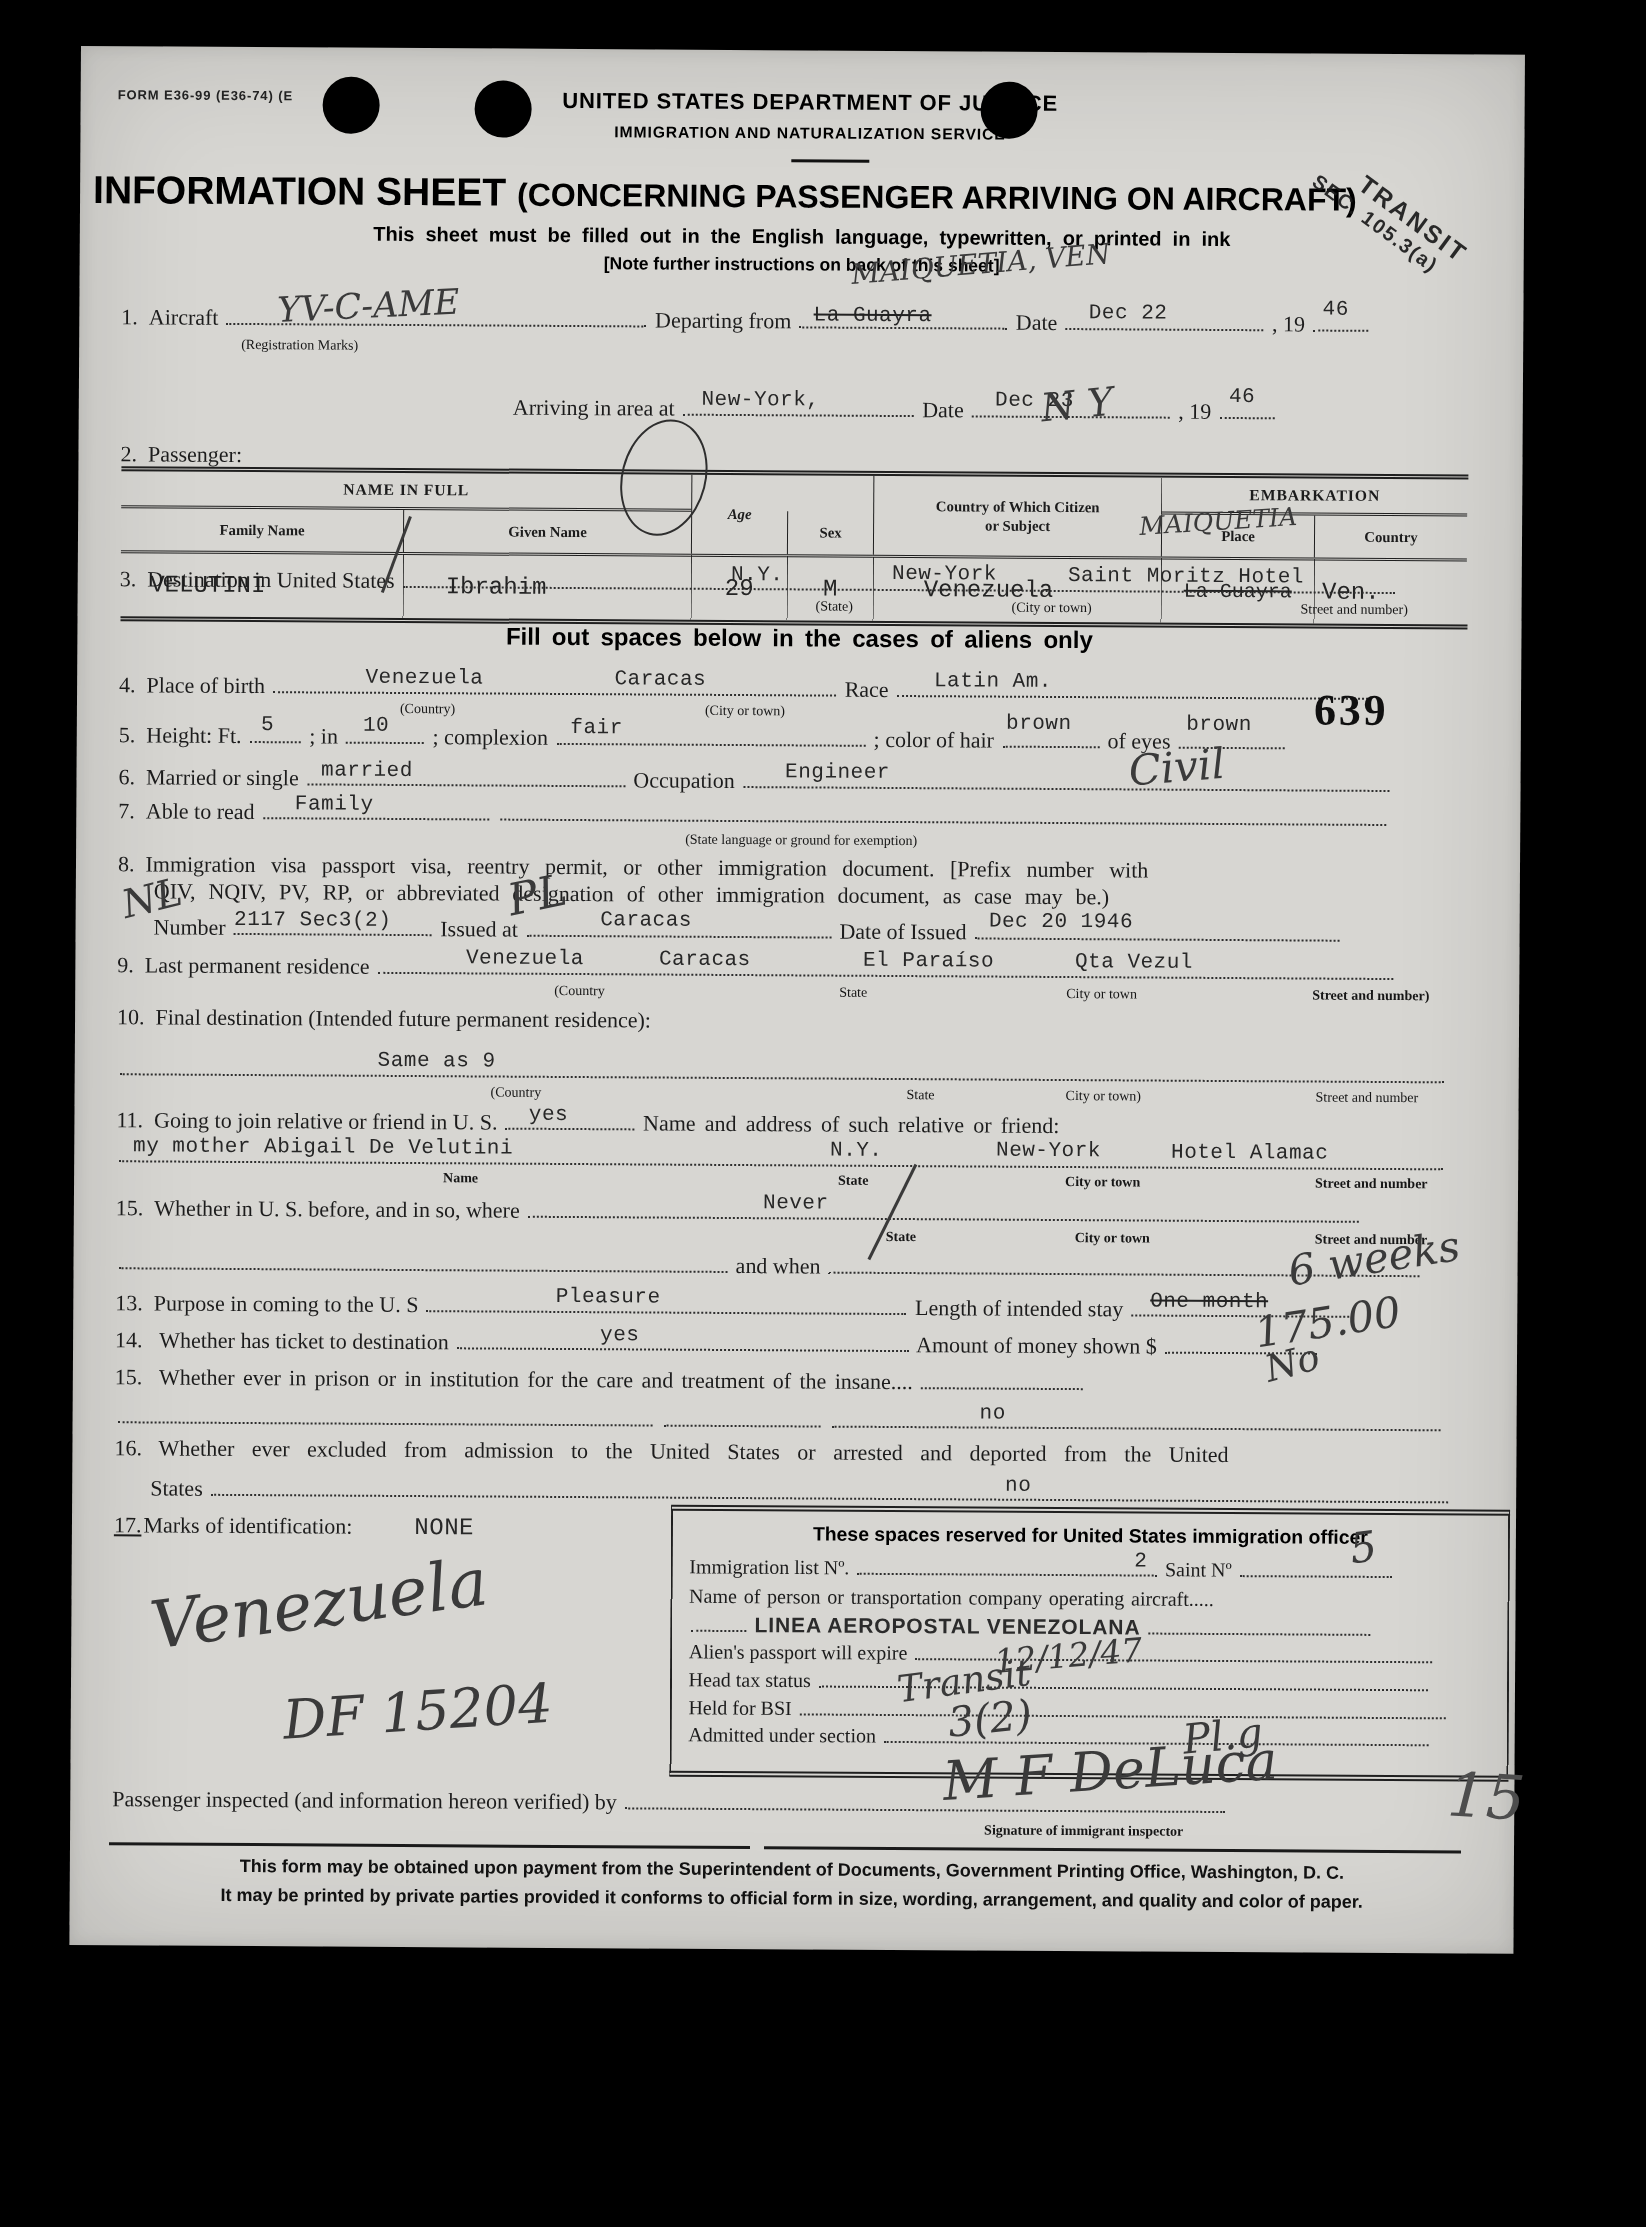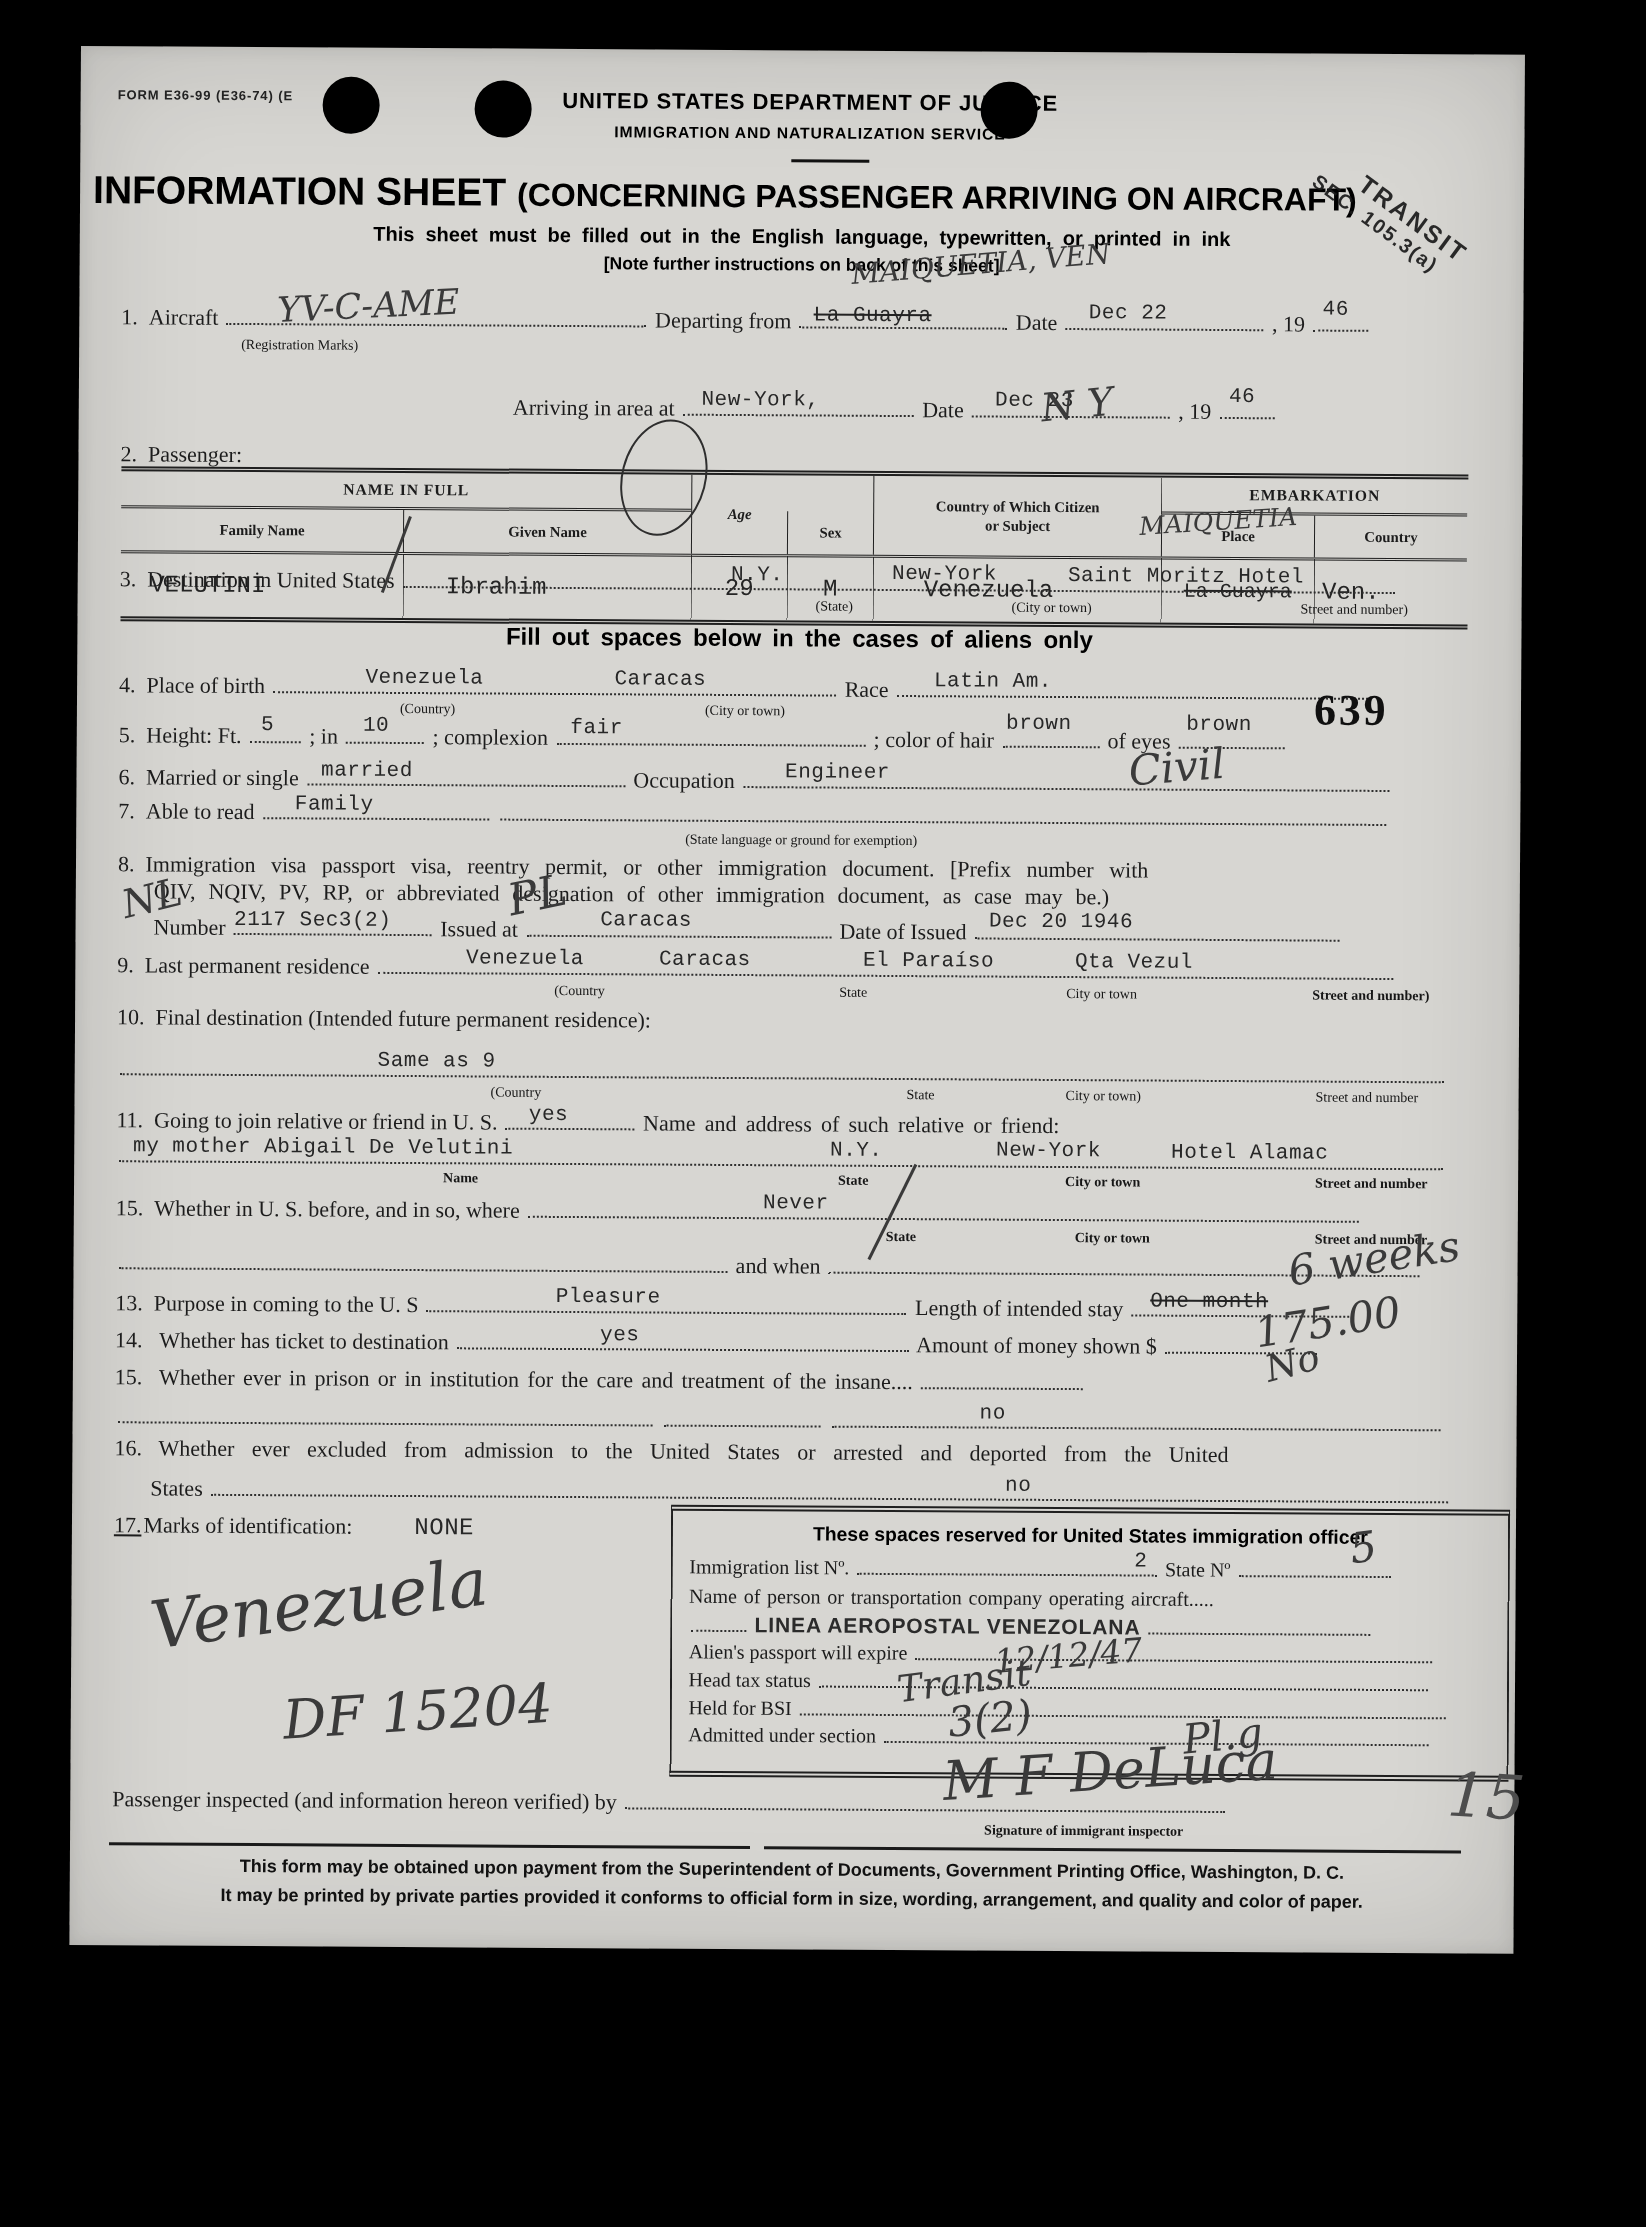--- a/index.html
+++ b/index.html
@@ -299,21 +299,21 @@
     <span class="no" style="margin-right:2px;text-decoration:underline;">17.</span><span>Marks of identification:</span>
     <span style="display:inline-block;width:51px;"></span>
     <span class="typed" style="font-size:24px;">NONE</span>
   </div>
 
   <div class="obox">
     <div class="sans" style="position:absolute;left:0;top:11px;width:100%;text-align:center;font-weight:bold;font-size:19.4px;">These spaces reserved for United States immigration officer</div>
     <div class="brow" style="top:44px;">
       <span>Immigration list Nº.</span>
       <span class="fill" style="width:300px;"><span class="typed" style="left:277px;bottom:1.8px;">2</span></span>
-      <span>State Nº</span>
+      <span>Saint Nº</span>
       <span class="fill" style="width:152px;"></span>
     </div>
     <div class="brow" style="top:74px;word-spacing:1.8px;">
       <span>Name of person or transportation company operating aircraft.....</span>
     </div>
     <div class="brow" style="top:102px;">
       <span class="fill" style="width:55px;"></span>
       <span class="stamped">LINEA AEROPOSTAL VENEZOLANA</span>
       <span class="fill" style="width:222px;"></span>
     </div>

